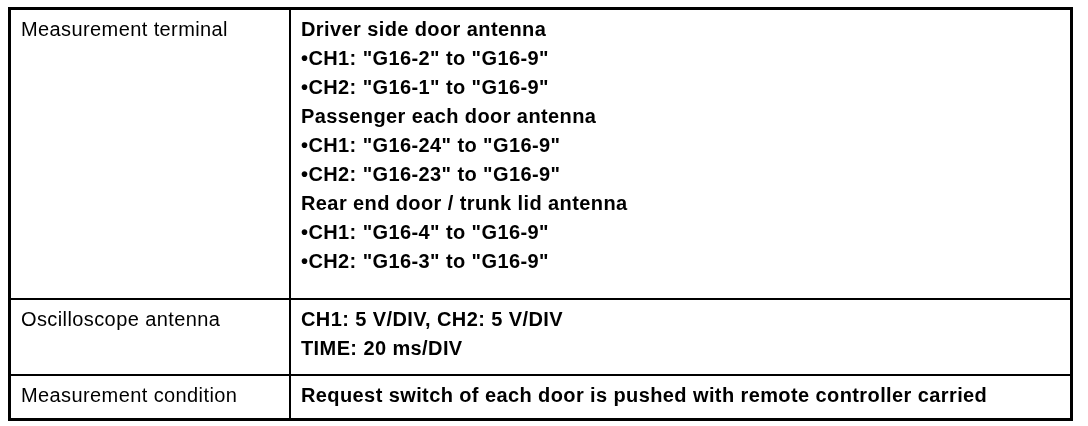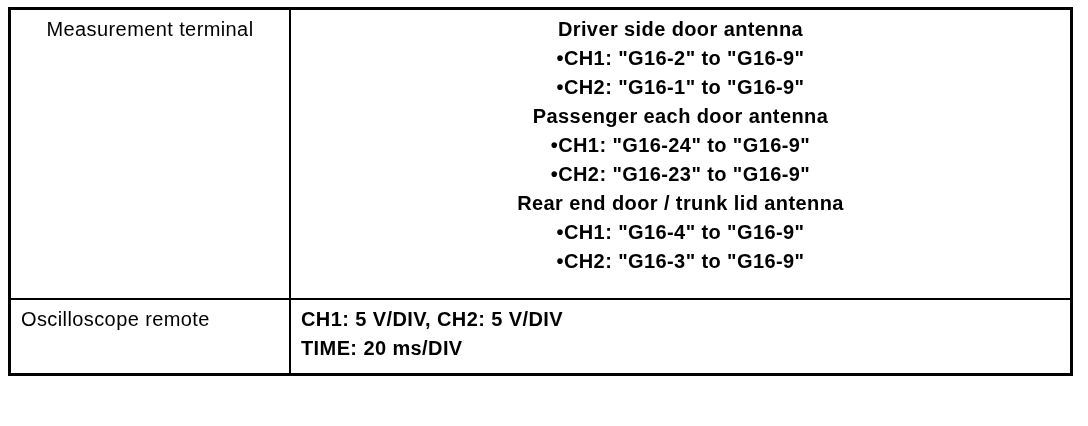--- a/index.html
+++ b/index.html
@@ -27,21 +27,21 @@
     color: #000000;
     border: 3px solid #000000;
   }
   table.spec-table td {
     border: 2px solid #000000;
     vertical-align: top;
     padding: 5px 10px 6px 10px;
   }
   td.label-cell { width: 258px; }
   td.content-cell { width: auto; }
-  tr.row-measurement-terminal { height: 290px; text-align: center; }
+  tr.row-measurement-terminal { height: 290px; }
   tr.row-oscilloscope-setting { height: 76px; }
   tr.row-measurement-condition { height: 45px; }
   .line { white-space: nowrap; font-weight: bold; }
 </style>
 </head>
 <body>
 
 <div class="spec-table-wrap">
   <table class="spec-table">
     <tbody>
@@ -56,22 +56,30 @@
           <div class="line">Passenger each door antenna</div>
           <div class="line">•CH1: "G16-24" to "G16-9"</div>
           <div class="line">•CH2: "G16-23" to "G16-9"</div>
           <div class="line">Rear end door / trunk lid antenna</div>
           <div class="line">•CH1: "G16-4" to "G16-9"</div>
           <div class="line">•CH2: "G16-3" to "G16-9"</div>
         </td>
       </tr>
       <tr class="row-oscilloscope-setting">
         <td class="label-cell">
-          <span>Oscilloscope remote</span>
+          <span>Oscilloscope antenna</span>
         </td>
         <td class="content-cell">
           <div class="line">CH1: 5 V/DIV, CH2: 5 V/DIV</div>
           <div class="line">TIME: 20 ms/DIV</div>
+        </td>
+      </tr>
+      <tr class="row-measurement-condition">
+        <td class="label-cell">
+          <span>Measurement condition</span>
+        </td>
+        <td class="content-cell">
+          <div class="line">Request switch of each door is pushed with remote controller carried</div>
         </td>
       </tr>
     </tbody>
   </table>
 </div>
 
 </body></html>

